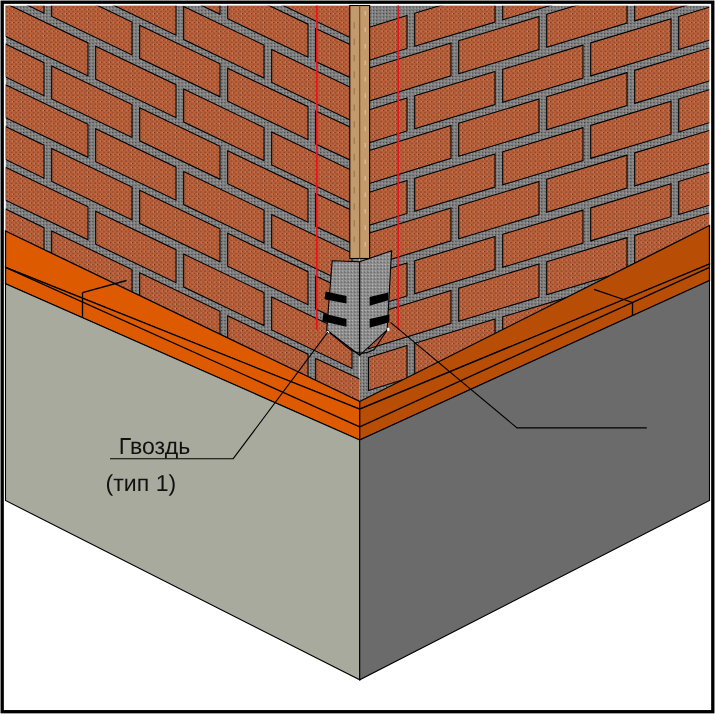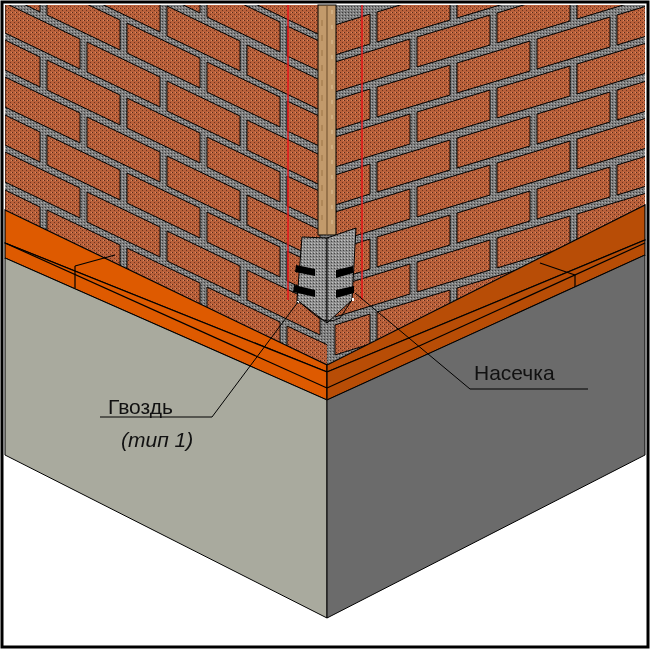--- a/index.html
+++ b/index.html
@@ -197,15 +197,14 @@
   <polygon points="5,258 327,400 327,618 5,455" fill="#a9aa9e" stroke="#000" stroke-width="1"></polygon>
   <polygon points="327,400 645,255 645,455 327,618" fill="#6b6b6b" stroke="#000" stroke-width="1"></polygon>
 
   <polyline points="298,302 212,417 100,417" fill="none" stroke="#000" stroke-width="1"></polyline>
   <polyline points="355,293 470,389 588,389" fill="none" stroke="#000" stroke-width="1"></polyline>
 
   <rect x="2" y="2" width="646" height="645" fill="none" stroke="#000" stroke-width="3"></rect>
 </svg>
 
 <div class="label" style="left:108px; top:396px;">Гвоздь</div>
-<div class="label" style="left:121px; top:429px;font-style:italic;">(тип 1)</div>
-<div class="label" style="left:474px; top:362px;">Насечка</div>
+<div class="label" style="left:96px; top:429px;">(тип 1)</div>
 </div>
 
 </body></html>

